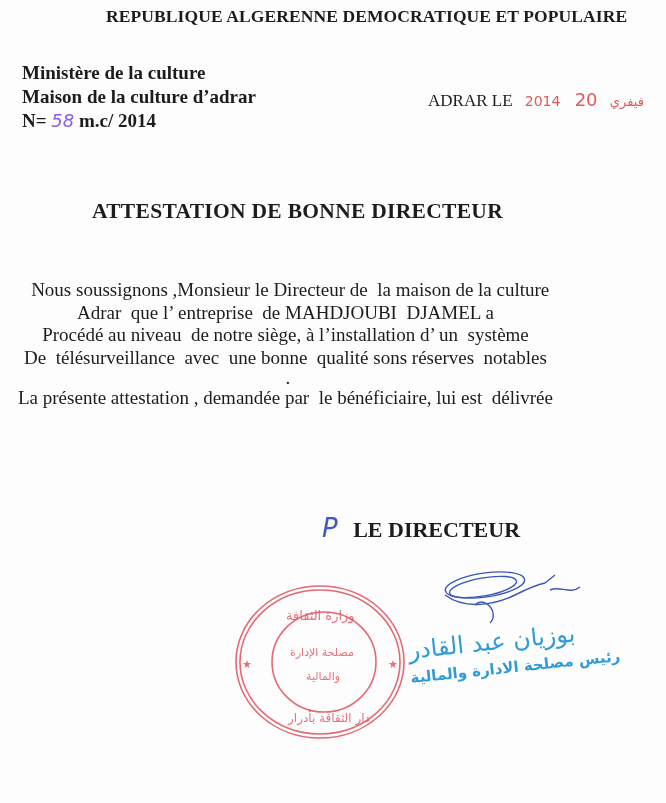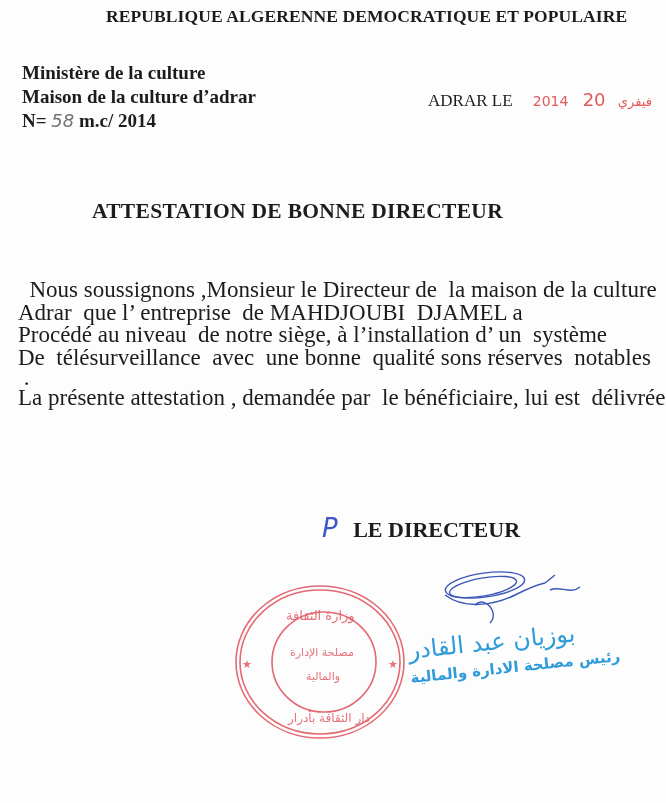--- a/index.html
+++ b/index.html
@@ -3,28 +3,28 @@
 <meta charset="utf-8">
 <style>
   html, body { margin: 0; padding: 0; }
   body {
     width: 666px; height: 803px; background: #fdfdfd; position: relative; overflow: hidden;
     font-family: "Liberation Serif", "DejaVu Serif", serif; color: #1c1c1c;
   }
   .abs { position: absolute; white-space: nowrap; }
   .republic { left: 106px; top: 6px; font-size: 17.5px; font-weight: bold; letter-spacing: 0.1px; font-family: Liberation Serif, serif; }
   .ministry { left: 22px; top: 61px; font-size: 19px; font-weight: bold; line-height: 24px; }
-  .num-hand { color: #737373; font-family: "DejaVu Sans", sans-serif; font-weight: normal; font-size: 18px; font-style: italic; }
+  .num-hand { color: #8b5cf6; font-family: "DejaVu Sans", sans-serif; font-weight: normal; font-size: 18px; font-style: italic; }
   .date-line { left: 428px; top: 89px; font-size: 17px; }
   .date-stamp { color: #e25a5a; font-family: "DejaVu Sans", sans-serif; }
-  .date-year { font-size: 14px; margin-left: 16px; }
+  .date-year { font-size: 14px; margin-left: 8px; }
   .date-month { font-size: 13px; margin-left: 8px; direction: rtl; unicode-bidi: embed; }
   .date-day { font-size: 18px; margin-left: 10px; letter-spacing: 3px; }
   .title { left: 92px; top: 199px; font-size: 21.5px; font-weight: bold; letter-spacing: 0.3px; }
-  .body-text { left: 18px; top: 279px; font-size: 23px; line-height: 22.5px; }
+  .body-text { left: 18px; top: 279px; font-size: 19px; line-height: 22.5px; text-align: center; }
   .body-text p { margin: 0; }
   .director { left: 322px; top: 513px; font-size: 22px; font-weight: bold; }
   .dir-initial { color: #3c58c8; font-family: "DejaVu Sans", sans-serif; font-weight: normal; font-style: italic; font-size: 26px; margin-right: 10px; }
   .stamp-red { left: 228px; top: 582px; width: 182px; height: 160px; }
   .sig-blue { left: 405px; top: 565px; width: 200px; height: 60px; }
   .sig-name { left: 408px; top: 628px; font-size: 24px; color: #2f9bd8; font-family: "DejaVu Sans", sans-serif; direction: rtl; unicode-bidi: embed; transform: rotate(-6deg); }
   .sig-role { left: 410px; top: 658px; font-size: 15px; font-weight: bold; color: #2f9bd8; font-family: "DejaVu Sans", sans-serif; direction: rtl; unicode-bidi: embed; transform: rotate(-6deg); }
 </style>
 </head>
 <body>

